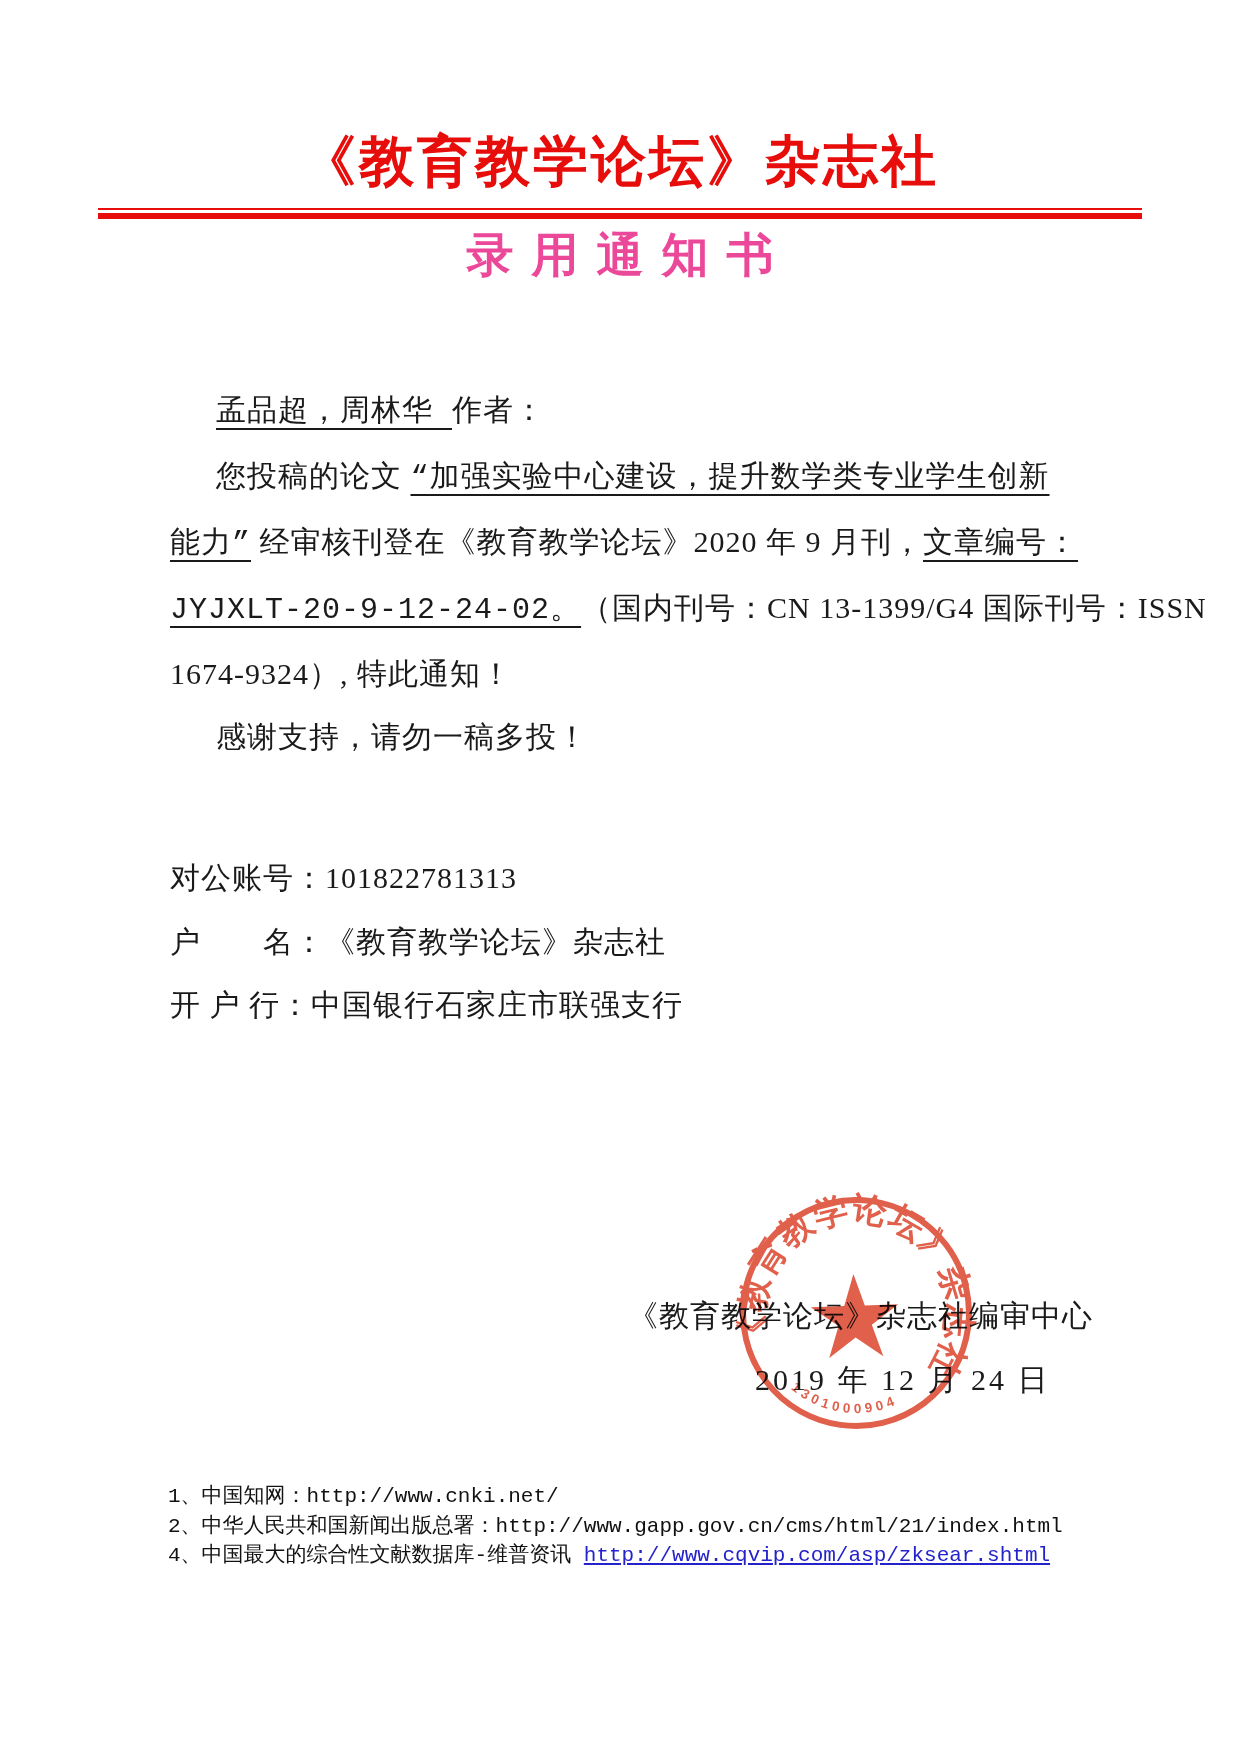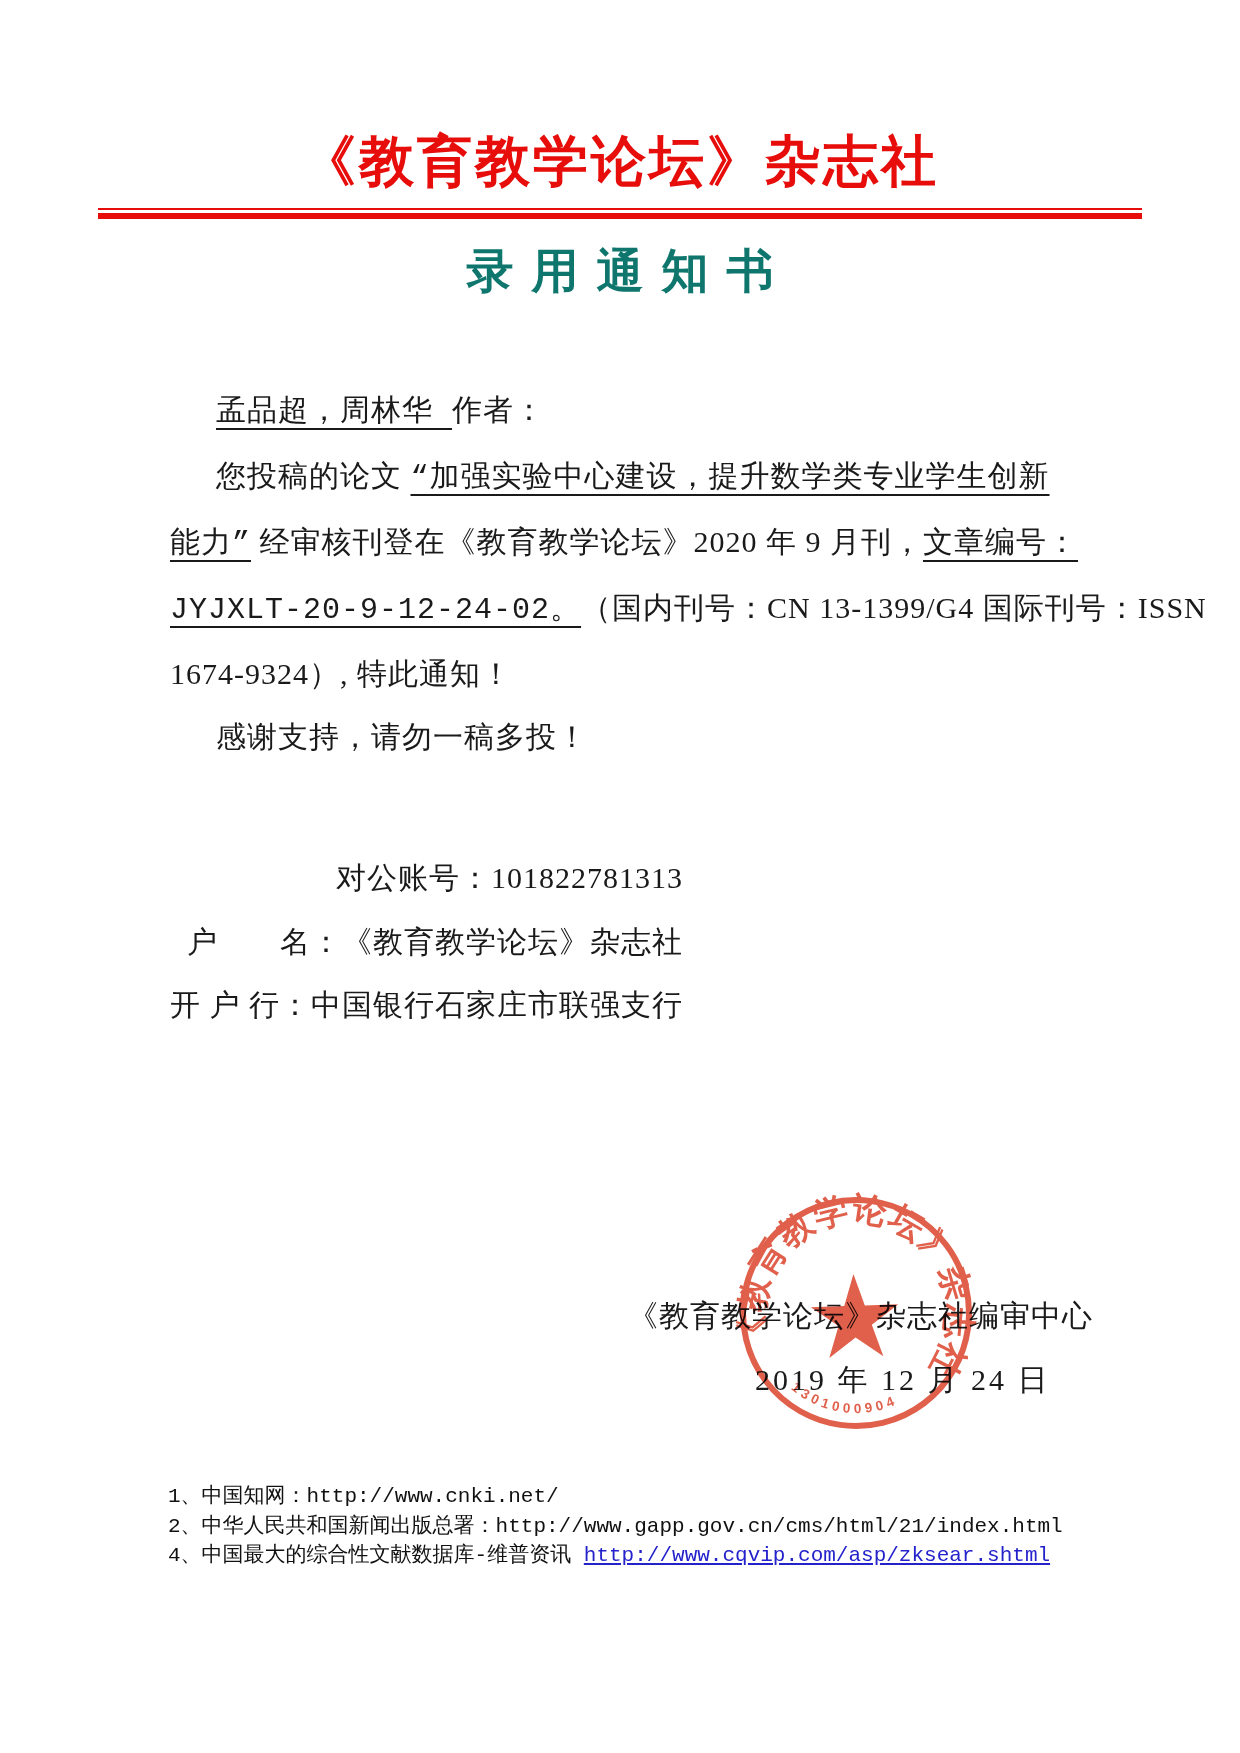--- a/index.html
+++ b/index.html
@@ -12,33 +12,33 @@
   
   .header{position:absolute;top:0;left:0;width:1240px;text-align:center;padding-top:126px;}
   .org-title{
     font-family:"Liberation Sans","DejaVu Sans",sans-serif;
     font-size:55px;font-weight:bold;color:#e60d0a;letter-spacing:3px;line-height:1.3;
   }
   .rule{margin:10px 98px 0 98px;}
   .rule-thin{height:2px;background:#e60d0a;}
   .rule-thick{height:6px;background:#e60d0a;margin-top:3px;}
   .doc-title{
-    margin-top:24px;text-indent:18px;
+    margin-top:8px;text-indent:18px;
     font-family:"Liberation Sans","DejaVu Sans",sans-serif;
-    font-size:47px;font-weight:bold;color:#0f766e;letter-spacing:18px;line-height:1.2;
+    font-size:47px;font-weight:bold;color:#ec4899;letter-spacing:18px;line-height:1.2;
   }
 
   
   .body-text{position:absolute;top:378px;left:170px;width:902px;font-size:30px;line-height:63px;letter-spacing:1px;}
   .body-line{white-space:nowrap;}
   .body-line.indent{text-indent:46px;}
   .u{text-decoration:underline;text-underline-offset:8px;text-decoration-thickness:2px;font-family:Liberation Mono, monospace;}
 
   
-  .account{position:absolute;top:846px;left:170px;font-size:30px;line-height:63.5px;letter-spacing:1px;text-align:right;}
+  .account{position:absolute;top:846px;left:170px;font-size:30px;line-height:63.5px;letter-spacing:1px;}
 
   
   .sig-org{position:absolute;top:1296px;left:628px;font-size:30px;letter-spacing:1px;z-index:1;}
   .sig-date{position:absolute;top:1360px;left:755px;font-size:30px;letter-spacing:3px;z-index:1;}
 
   
   .stamp{
     position:absolute;top:1190px;left:733px;width:246px;height:246px;
     opacity:.88;mix-blend-mode:multiply;transform:rotate(8deg);z-index:2;pointer-events:none;
   }

